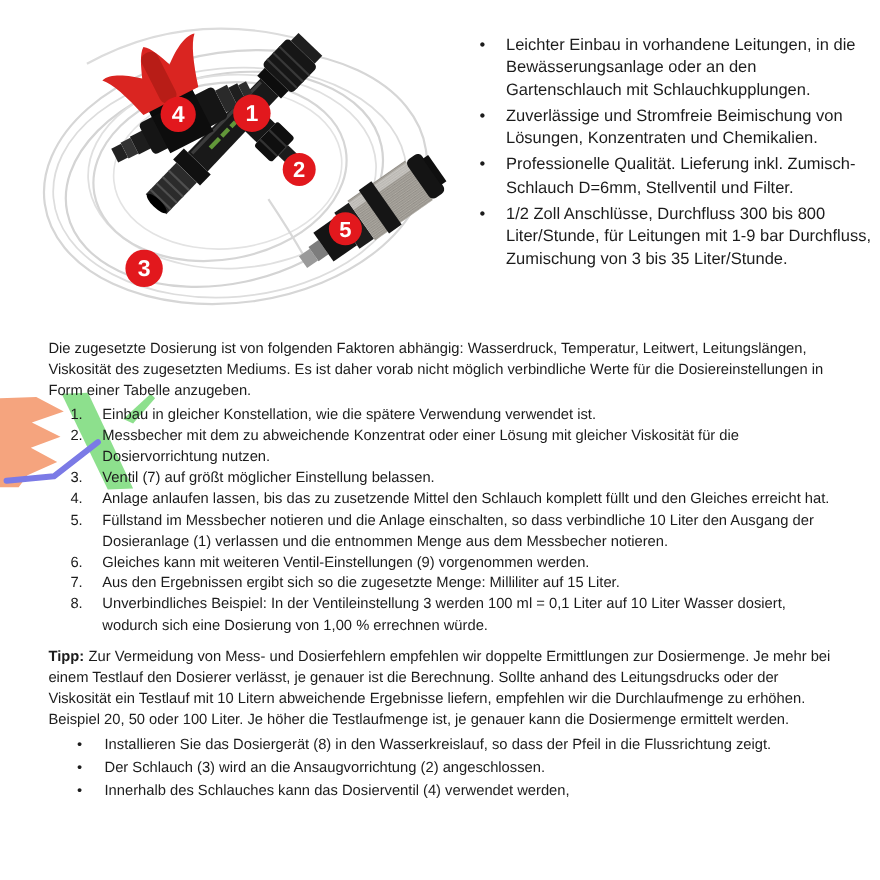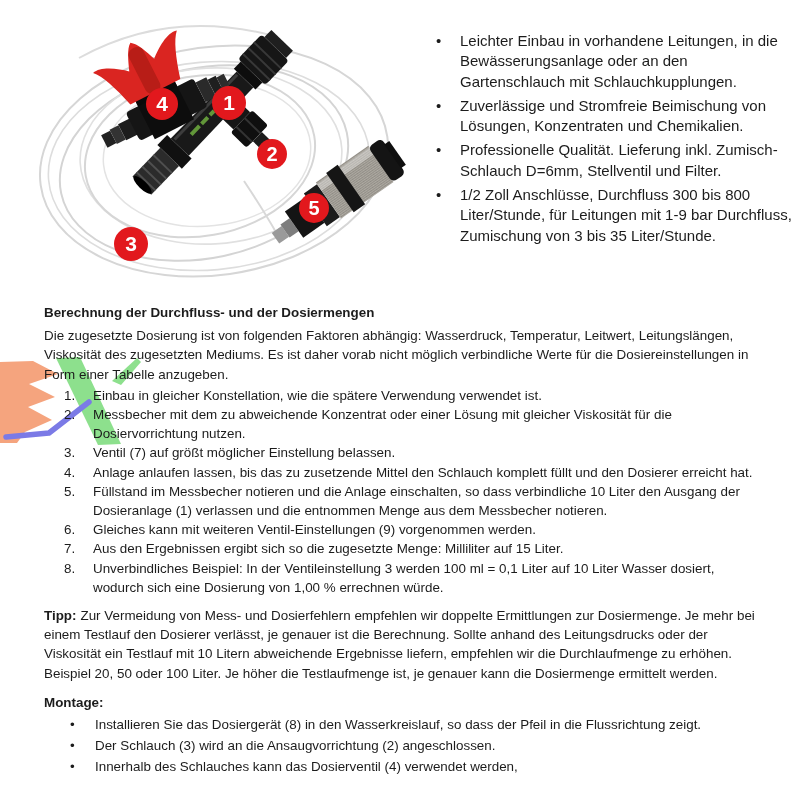--- a/index.html
+++ b/index.html
@@ -162,39 +162,38 @@
     <span class="blt">•</span>
     <span class="ft">Professionelle Qualität. Lieferung inkl. Zumisch-Schlauch D=6mm, Stellventil und Filter.</span>
   </div>
   <div class="feat">
     <span class="blt">•</span>
     <span class="ft">1/2 Zoll Anschlüsse, Durchfluss 300 bis 800 Liter/Stunde, für Leitungen mit 1-9 bar Durchfluss, Zumischung von 3 bis 35 Liter/Stunde.</span>
   </div>
 </div>
 
 <div class="main">
-  <div class="h">Berechnung der Durchfluss- und der Dosiermengen</div>
   <p class="para">Die zugesetzte Dosierung ist von folgenden Faktoren abhängig: Wasserdruck, Temperatur, Leitwert, Leitungslängen, Viskosität des zugesetzten Mediums. Es ist daher vorab nicht möglich verbindliche Werte für die Dosiereinstellungen in Form einer Tabelle anzugeben.</p>
 
   <ol class="steps">
     <li>
       <span class="num">1.</span>
       <span class="txt">Einbau in gleicher Konstellation, wie die spätere Verwendung verwendet ist.</span>
     </li>
     <li>
       <span class="num">2.</span>
       <span class="txt">Messbecher mit dem zu abweichende Konzentrat oder einer Lösung mit gleicher Viskosität für die Dosiervorrichtung nutzen.</span>
     </li>
     <li>
       <span class="num">3.</span>
       <span class="txt">Ventil (7) auf größt möglicher Einstellung belassen.</span>
     </li>
     <li>
       <span class="num">4.</span>
-      <span class="txt">Anlage anlaufen lassen, bis das zu zusetzende Mittel den Schlauch komplett füllt und den Dosierer erreicht hat.</span>
+      <span class="txt">Anlage anlaufen lassen, bis das zu zusetzende Mittel den Schlauch komplett füllt und den Gleiches erreicht hat.</span>
     </li>
     <li>
       <span class="num">5.</span>
       <span class="txt">Füllstand im Messbecher notieren und die Anlage einschalten, so dass verbindliche 10 Liter den Ausgang der Dosieranlage (1) verlassen und die entnommen Menge aus dem Messbecher notieren.</span>
     </li>
     <li>
       <span class="num">6.</span>
       <span class="txt">Gleiches kann mit weiteren Ventil-Einstellungen (9) vorgenommen werden.</span>
     </li>
     <li>
@@ -204,21 +203,20 @@
     <li>
       <span class="num">8.</span>
       <span class="txt">Unverbindliches Beispiel: In der Ventileinstellung 3 werden 100 ml = 0,1 Liter auf 10 Liter Wasser dosiert, wodurch sich eine Dosierung von 1,00 % errechnen würde.</span>
     </li>
   </ol>
 
   <p class="para tip">
     <b>Tipp:</b><span>Zur Vermeidung von Mess- und Dosierfehlern  empfehlen wir doppelte Ermittlungen zur Dosiermenge. Je mehr bei einem Testlauf den Dosierer verlässt, je genauer ist die Berechnung. Sollte anhand des Leitungsdrucks oder der Viskosität ein Testlauf mit 10 Litern abweichende Ergebnisse liefern, empfehlen wir die Durchlaufmenge zu erhöhen. Beispiel 20, 50 oder 100 Liter. Je höher die Testlaufmenge ist, je genauer kann die Dosiermenge ermittelt werden.</span>
   </p>
 
-  <div class="h mt">Montage:</div>
   <ul class="mont">
     <li>
       <span class="blt2">•</span>
       <span class="txt">Installieren Sie das Dosiergerät (8) in den Wasserkreislauf, so dass der Pfeil in die Flussrichtung zeigt.</span>
     </li>
     <li>
       <span class="blt2">•</span>
       <span class="txt">Der Schlauch (3) wird an die Ansaugvorrichtung (2) angeschlossen.</span>
     </li>
     <li>

